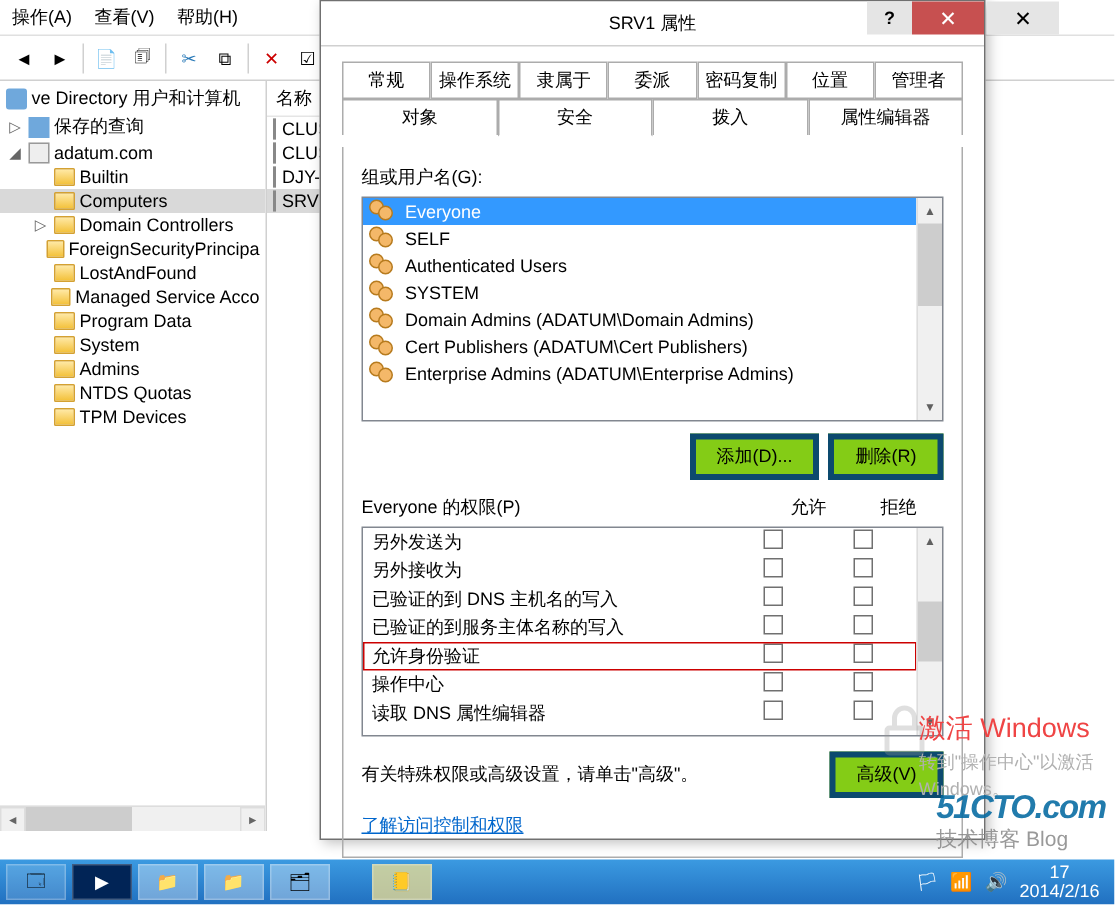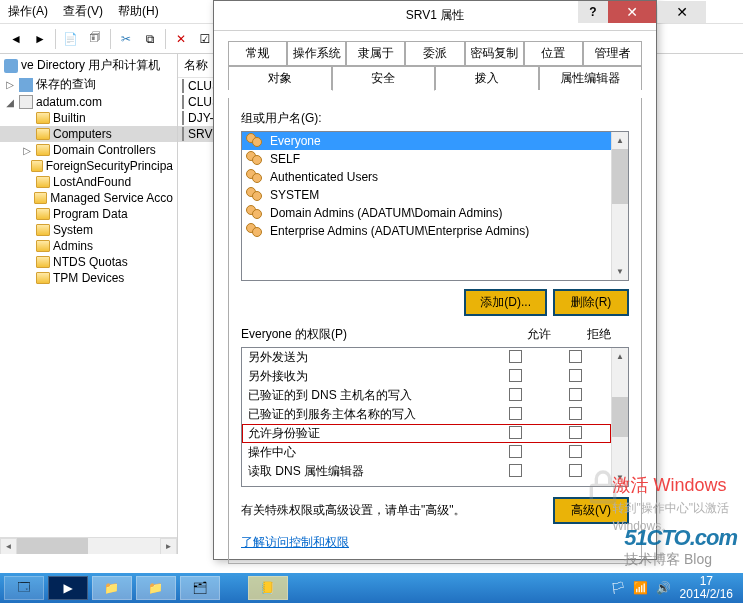--- a/index.html
+++ b/index.html
@@ -54,29 +54,29 @@
 .lb-item.selected{background:#3399ff;color:#fff}
 .grp-icon{width:18px;height:16px;display:inline-block;position:relative}
 .grp-icon::before{content:'';position:absolute;width:8px;height:8px;background:#f4b869;border-radius:50%;left:0;top:0;border:1px solid #b77b1e}
 .grp-icon::after{content:'';position:absolute;width:8px;height:8px;background:#f4b869;border-radius:50%;left:6px;top:4px;border:1px solid #b77b1e}
 .vscroll{position:absolute;right:0;top:0;bottom:0;width:17px;background:#f0f0f0;border-left:1px solid #ddd;display:flex;flex-direction:column}
 .vscroll-btn{height:17px;background:#f0f0f0;display:flex;align-items:center;justify-content:center;font-size:8px;color:#606060}
 .vscroll-thumb{background:#cdcdcd;width:100%;flex:0 0 auto}
 .vscroll-track{flex:1}
 
 .btn-row{display:flex;justify-content:flex-end;gap:6px;margin-bottom:10px}
-.win-btn{border:2px solid #0c4a6e;background:#eab308;padding:3px 14px;cursor:default;min-width:76px;text-align:center}
+.win-btn{border:4px solid #0c4a6e;background:#84cc16;padding:3px 14px;cursor:default;min-width:76px;text-align:center}
 
 .perm-label{margin-bottom:4px;display:flex}
 .perm-label span:first-child{flex:1}
 .perm-head-allow{width:60px;text-align:center}
 .perm-head-deny{width:60px;text-align:center}
 .perm-box{border:1px solid #828790;height:140px;position:relative;margin-bottom:10px}
 .perm-inner{position:absolute;inset:0 17px 0 0;overflow:hidden}
-.perm-row{display:flex;align-items:flex-end;padding:1px 6px;height:19px}
+.perm-row{display:flex;align-items:flex-start;padding:1px 6px;height:19px}
 .perm-row.highlight{outline:1.5px solid #c00;outline-offset:-1px}
 .perm-name{flex:1}
 .perm-chk{width:60px;text-align:center}
 .chk{width:13px;height:13px;border:1px solid #707070;background:#fff;display:inline-block}
 
 .adv-row{display:flex;align-items:center;gap:8px;margin-bottom:10px}
 .adv-row span:first-child{flex:1}
 .link{color:#0066cc;text-decoration:underline;cursor:pointer}
 
 .watermark{position:absolute;right:14px;bottom:68px;color:#b0b0b0;font-size:12px;text-align:left;pointer-events:none;line-height:1.5}
@@ -284,20 +284,24 @@
             <div class="lb-item">
               <span class="grp-icon"></span>
               <span>SYSTEM</span>
             </div>
             <div class="lb-item">
               <span class="grp-icon"></span>
               <span>Domain Admins (ADATUM\Domain Admins)</span>
             </div>
             <div class="lb-item">
               <span class="grp-icon"></span>
+              <span>Cert Publishers (ADATUM\Cert Publishers)</span>
+            </div>
+            <div class="lb-item">
+              <span class="grp-icon"></span>
               <span>Enterprise Admins (ADATUM\Enterprise Admins)</span>
             </div>
           </div>
         <div class="vscroll">
           <div class="vscroll-btn">▲</div>
           <div class="vscroll-thumb" style="height:55px"></div>
           <div class="vscroll-track"></div>
           <div class="vscroll-btn">▼</div>
         </div>
       </div>

